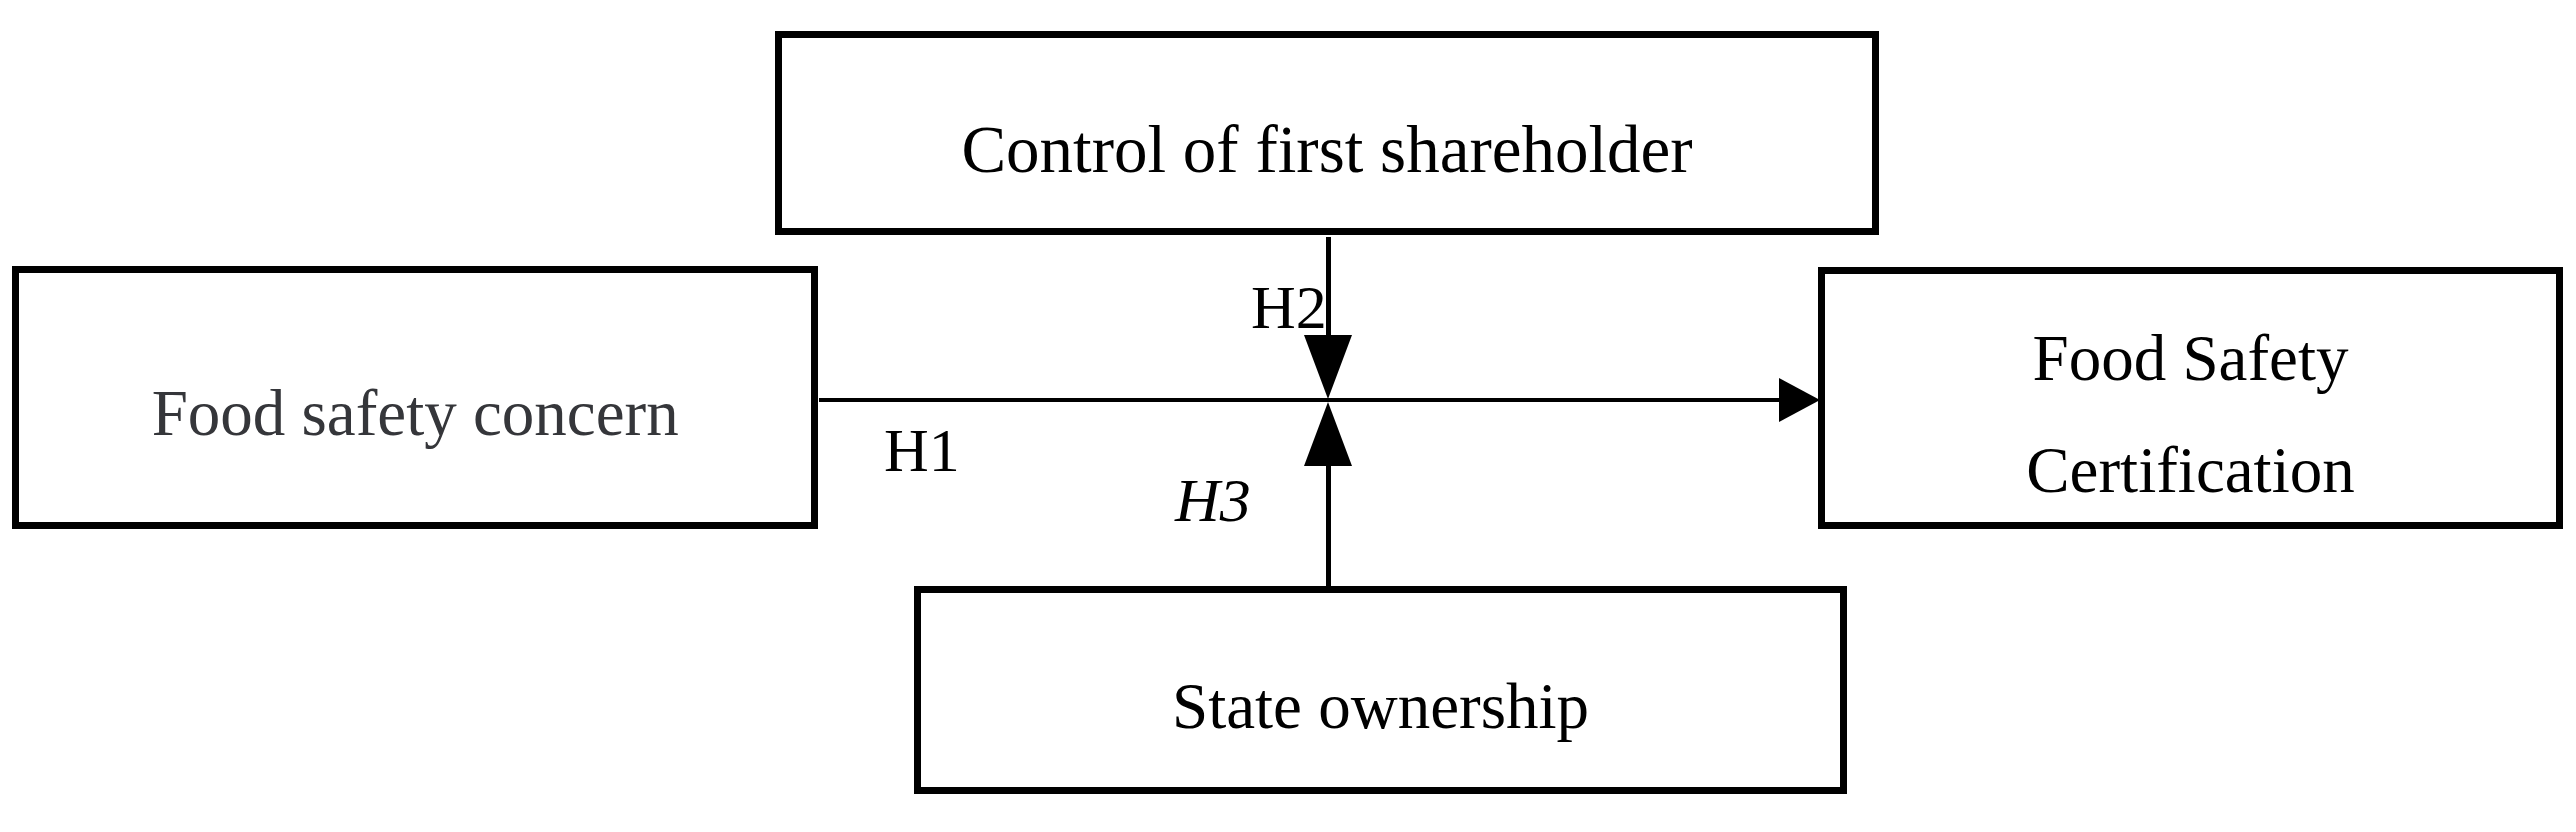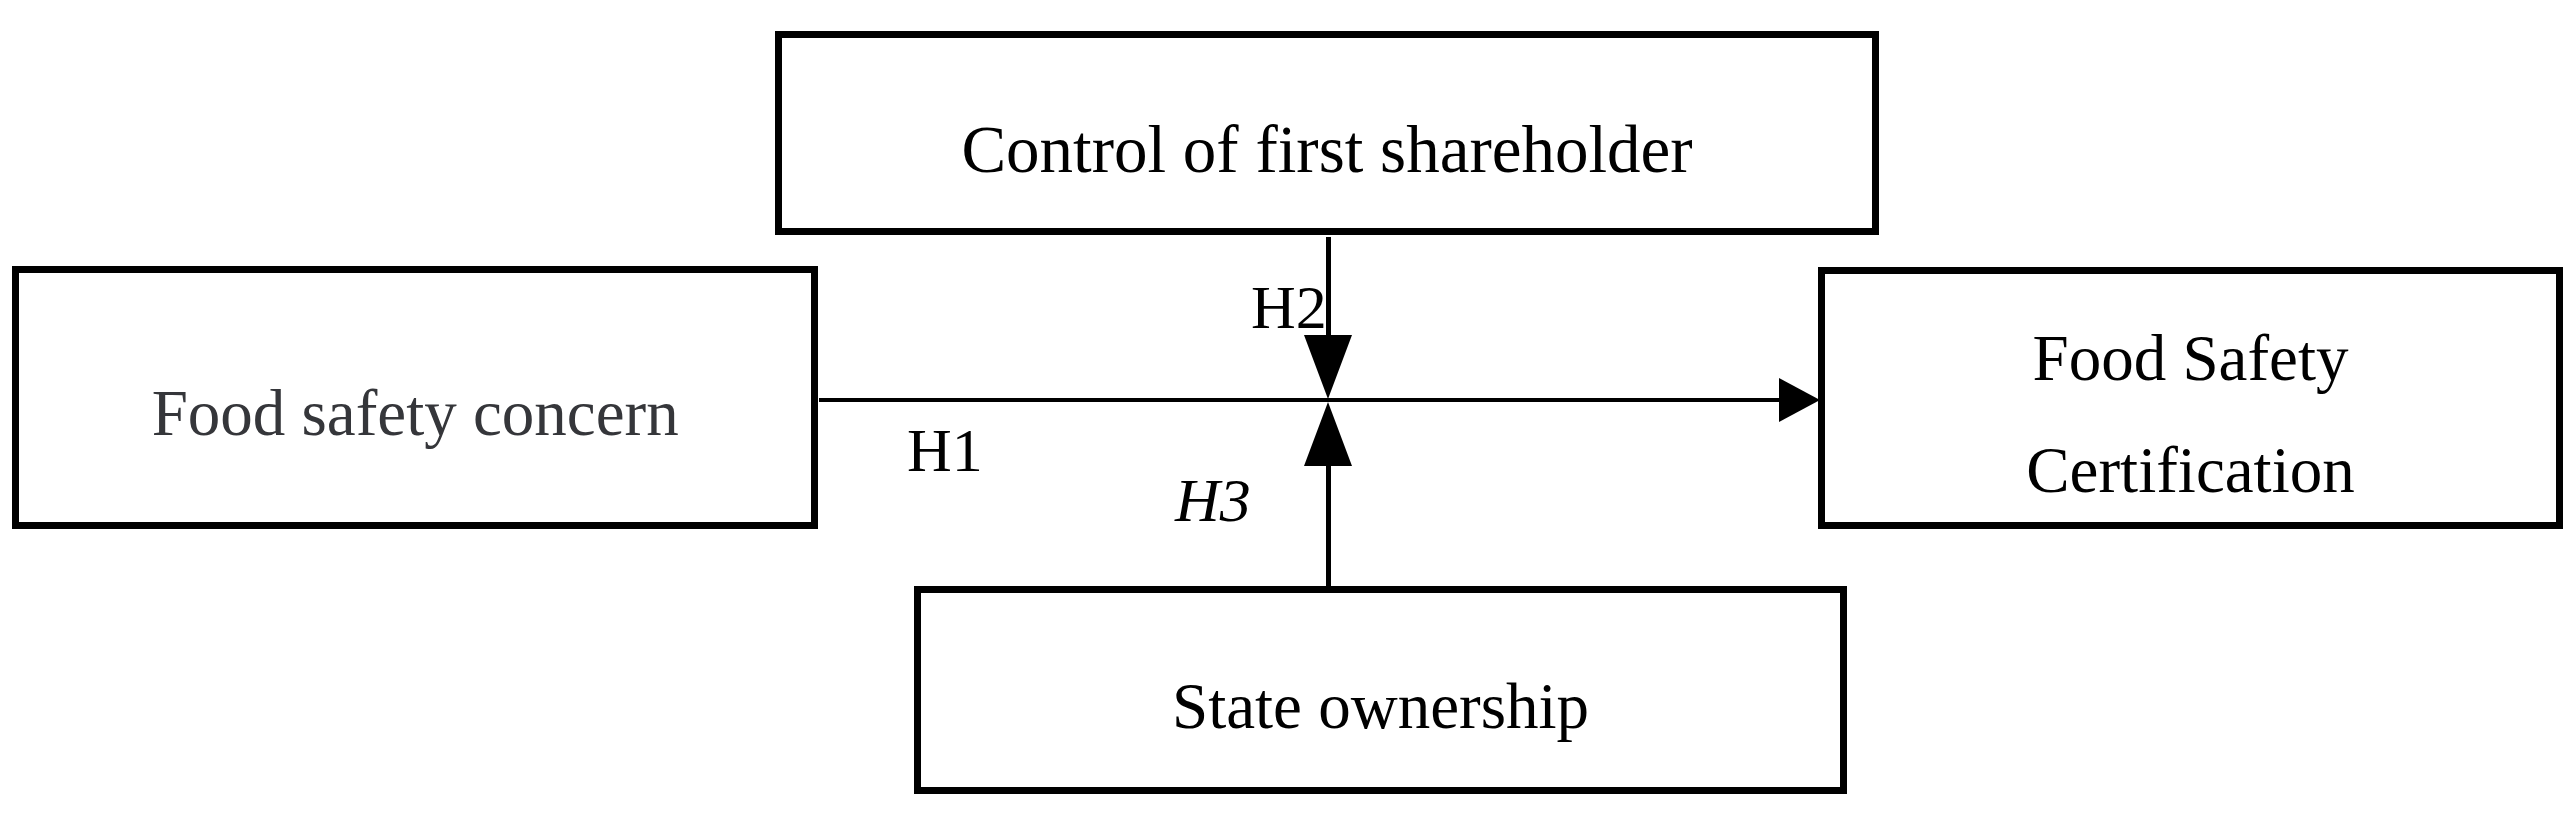--- a/index.html
+++ b/index.html
@@ -120,21 +120,21 @@
     border-bottom: 64px solid #000000;
   }
   
   .edge-label {
     position: absolute;
     font-size: 62px;
     color: #000000;
     white-space: nowrap;
     line-height: 1;
   }
-  #label-h1 { left: 907px; top: 419px; }
+  #label-h1 { left: 884px; top: 419px; }
   #label-h2 { left: 1215px; top: 276px; margin-left: 36px; }
   #label-h3 { left: 1175px; top: 469px; font-style: italic; }
 </style>
 </head>
 <body>
 
 <div id="diagram-canvas">
 
   <div class="node-box" id="node-control-first-shareholder">
     <span class="node-line">Control of first shareholder</span>

